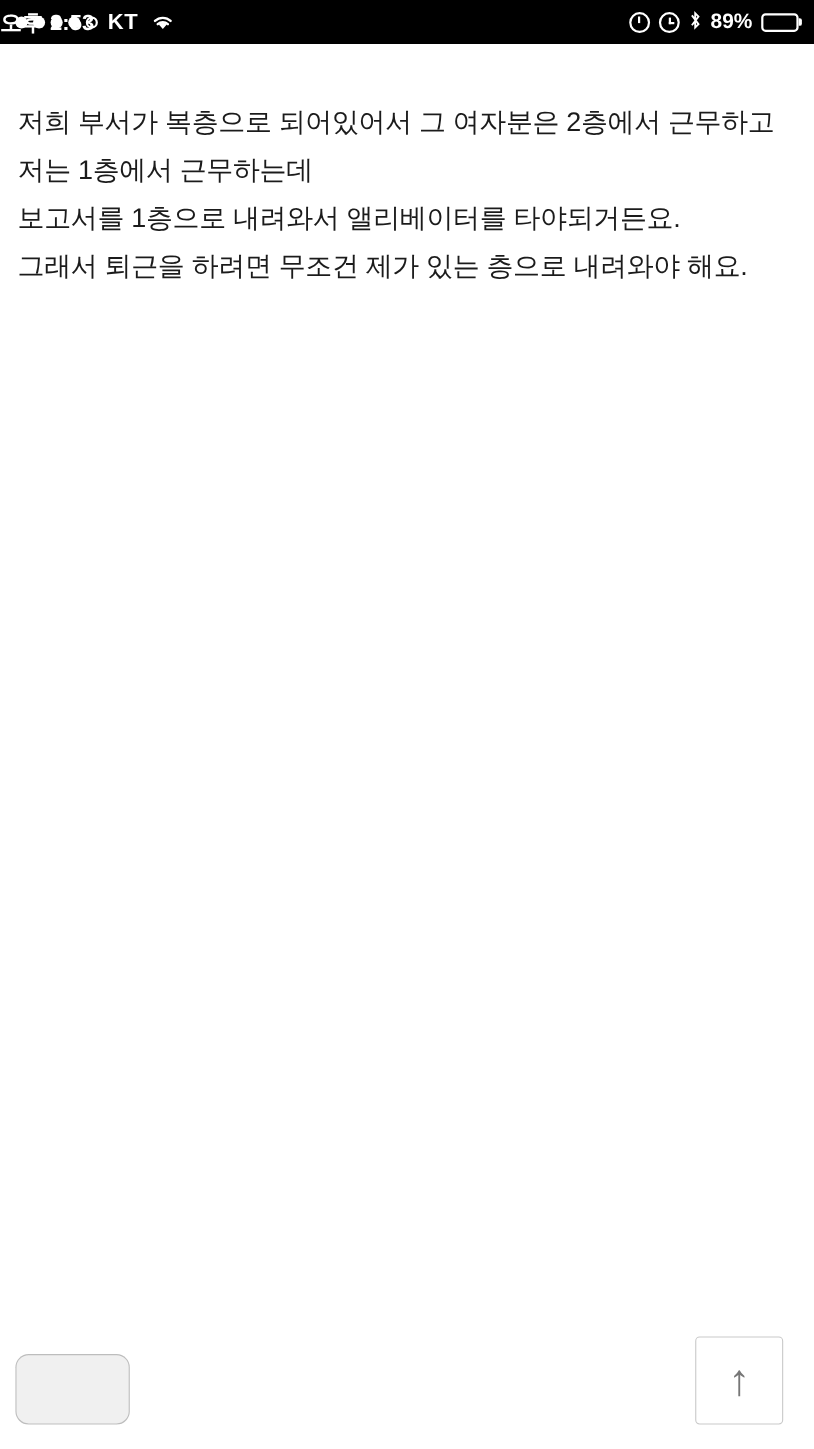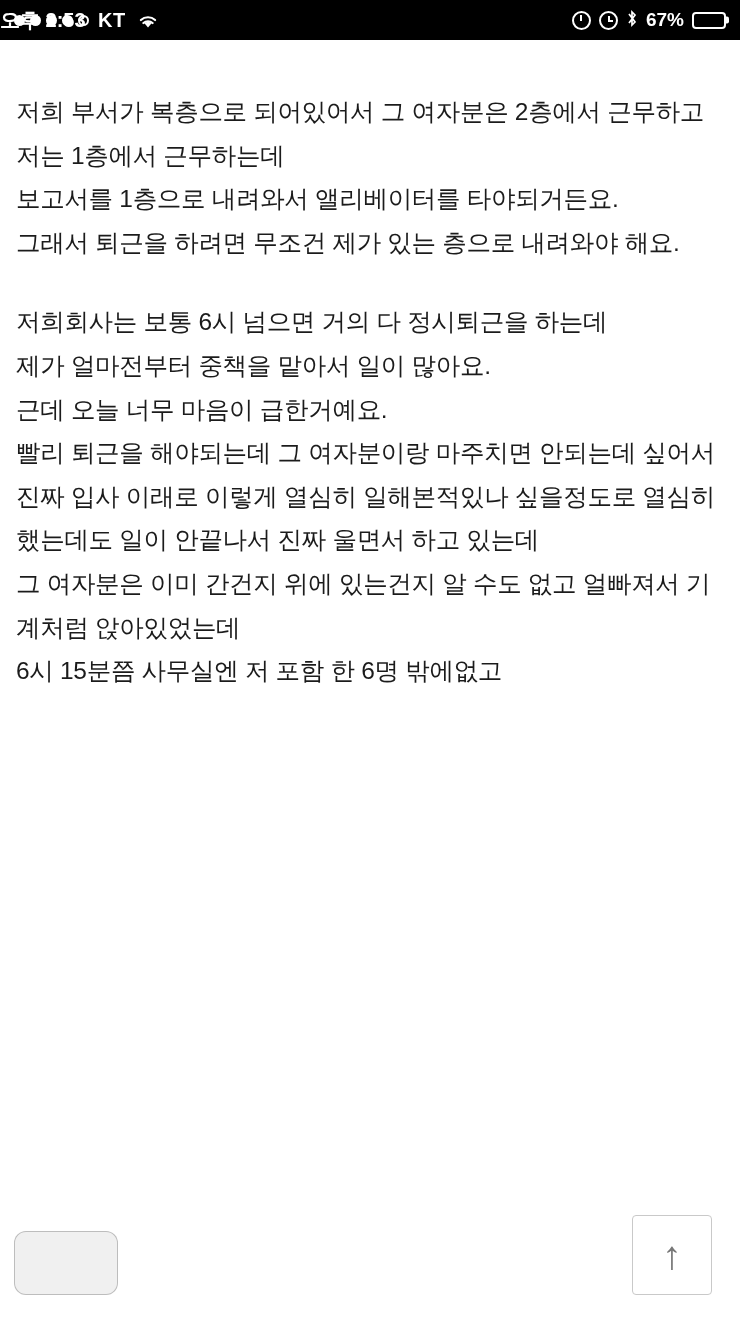--- a/index.html
+++ b/index.html
@@ -231,37 +231,30 @@
   <div class="status-center">오후 2:53</div>
 
   <div class="status-right">
     <span class="icon-circle lock"></span>
     <span class="icon-circle icon-clock"></span>
     <span class="bt">
       <svg width="12" height="19" viewBox="0 0 12 19">
         <path d="M3 5 L9 13 L6 16 L6 3 L9 6 L3 14" stroke="#ffffff" stroke-width="1.7" fill="none" stroke-linejoin="miter"></path>
       </svg>
     </span>
-    <span class="batt-text">67%</span>
+    <span class="batt-text">89%</span>
     <span class="batt">
       <span class="batt-fill" id="batt-fill" style="width: 89%;"></span>
     </span>
   </div>
 </div>
 
 <div class="content">
   <p class="para spaced">저희 부서가 복층으로 되어있어서 그 여자분은 2층에서 근무하고 저는 1층에서 근무하는데
 보고서를 1층으로 내려와서 앨리베이터를 타야되거든요.
 그래서 퇴근을 하려면 무조건 제가 있는 층으로 내려와야 해요.</p>
-  <p class="para spaced">저희회사는 보통 6시 넘으면 거의 다 정시퇴근을 하는데
-제가 얼마전부터 중책을 맡아서 일이 많아요.
-근데 오늘 너무 마음이 급한거예요.
-빨리 퇴근을 해야되는데 그 여자분이랑 마주치면 안되는데 싶어서
-진짜 입사 이래로 이렇게 열심히 일해본적있나 싶을정도로 열심히했는데도 일이 안끝나서 진짜 울면서 하고 있는데
-그 여자분은 이미 간건지 위에 있는건지 알 수도 없고 얼빠져서 기계처럼 앉아있었는데
-6시 15분쯤 사무실엔 저 포함 한 6명 밖에없고</p>
 
   <div class="back-button"></div>
 
   <div class="scroll-top-button">
     <span class="arrow">↑</span>
   </div>
 </div>
 
 </body></html>

